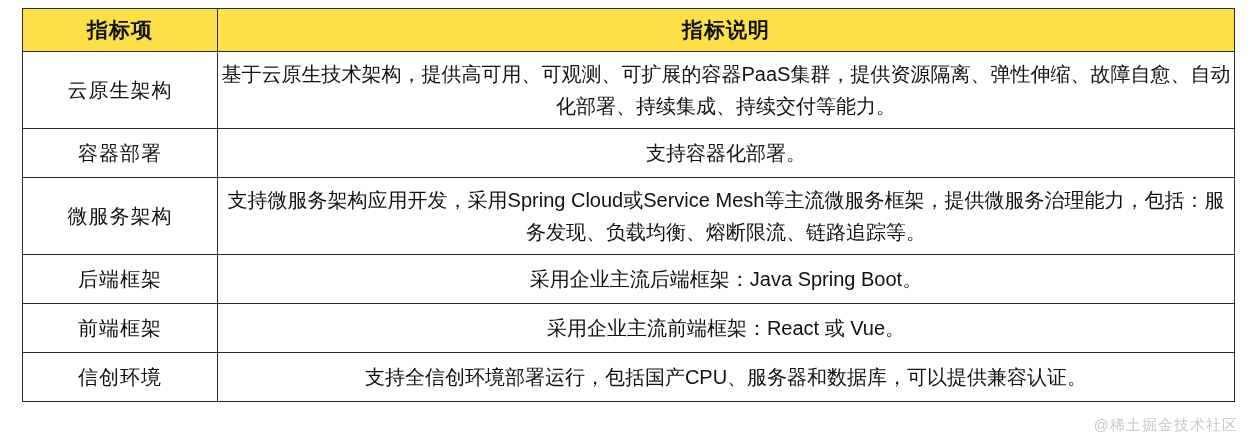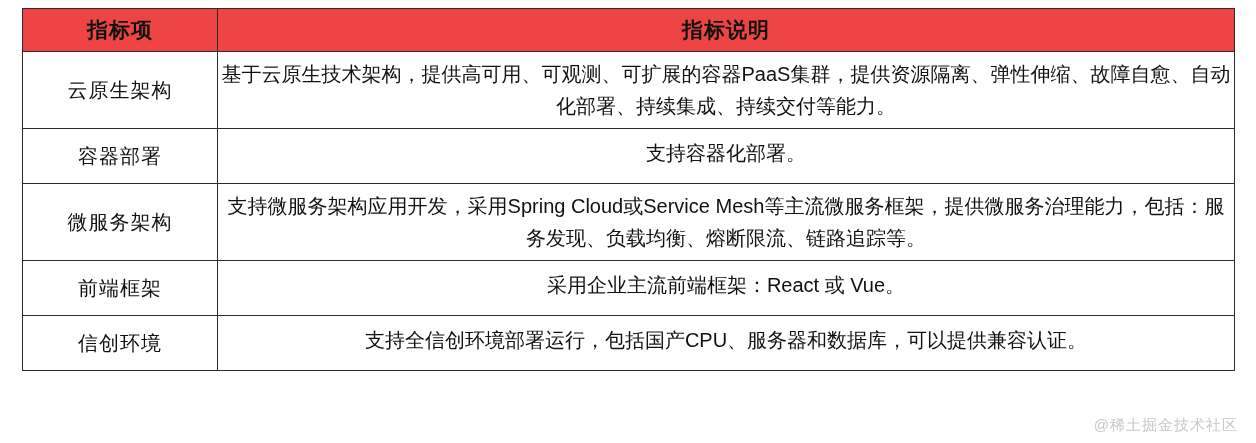--- a/index.html
+++ b/index.html
@@ -26,21 +26,21 @@
     table-layout: fixed;
     background: #ffffff;
   }
   table.spec-table th,
   table.spec-table td {
     border: 1px solid #2b2b2b;
     padding: 0;
     vertical-align: middle;
   }
   thead th {
-    background: #ef4444;
+    background: #fde047;
     color: #111111;
     font-weight: bold;
     font-size: 21px;
     text-align: center;
     height: 42px;
     letter-spacing: 1px;
   }
   th.col-item { width: 194px; }
   th.col-desc { width: 1016px; }
 
@@ -55,21 +55,21 @@
   td.desc-cell {
     text-align: center;
     font-size: 20px;
     color: #111111;
     padding: 7px 10px 7px 12px;
     line-height: 1.62;
   }
   td.desc-cell.single {
     line-height: 1.35;
     padding-top: 5px;
-    padding-bottom: 11px;
+    padding-bottom: 5px;
   }
   .row-tall td { height: 76px; }
   .row-short td { height: 38px; }
 
   .watermark {
     position: absolute;
     right: 18px;
     bottom: 8px;
     font-size: 15px;
     color: #c9c9c9;
@@ -96,20 +96,24 @@
       </tr>
       <tr class="row-short">
         <td class="item-cell">容器部署</td>
         <td class="desc-cell single">支持容器化部署。</td>
       </tr>
       <tr class="row-tall">
         <td class="item-cell">微服务架构</td>
         <td class="desc-cell">支持微服务架构应用开发，采用Spring Cloud或Service Mesh等主流微服务框架，提供微服务治理能力，包括：服务发现、负载均衡、熔断限流、链路追踪等。</td>
       </tr>
       <tr class="row-short">
+        <td class="item-cell">后端框架</td>
+        <td class="desc-cell single">采用企业主流后端框架：Java Spring Boot。</td>
+      </tr>
+      <tr class="row-short">
         <td class="item-cell">前端框架</td>
         <td class="desc-cell single">采用企业主流前端框架：React 或 Vue。</td>
       </tr>
       <tr class="row-short">
         <td class="item-cell">信创环境</td>
         <td class="desc-cell single">支持全信创环境部署运行，包括国产CPU、服务器和数据库，可以提供兼容认证。</td>
       </tr>
     </tbody>
   </table>
 </div>

